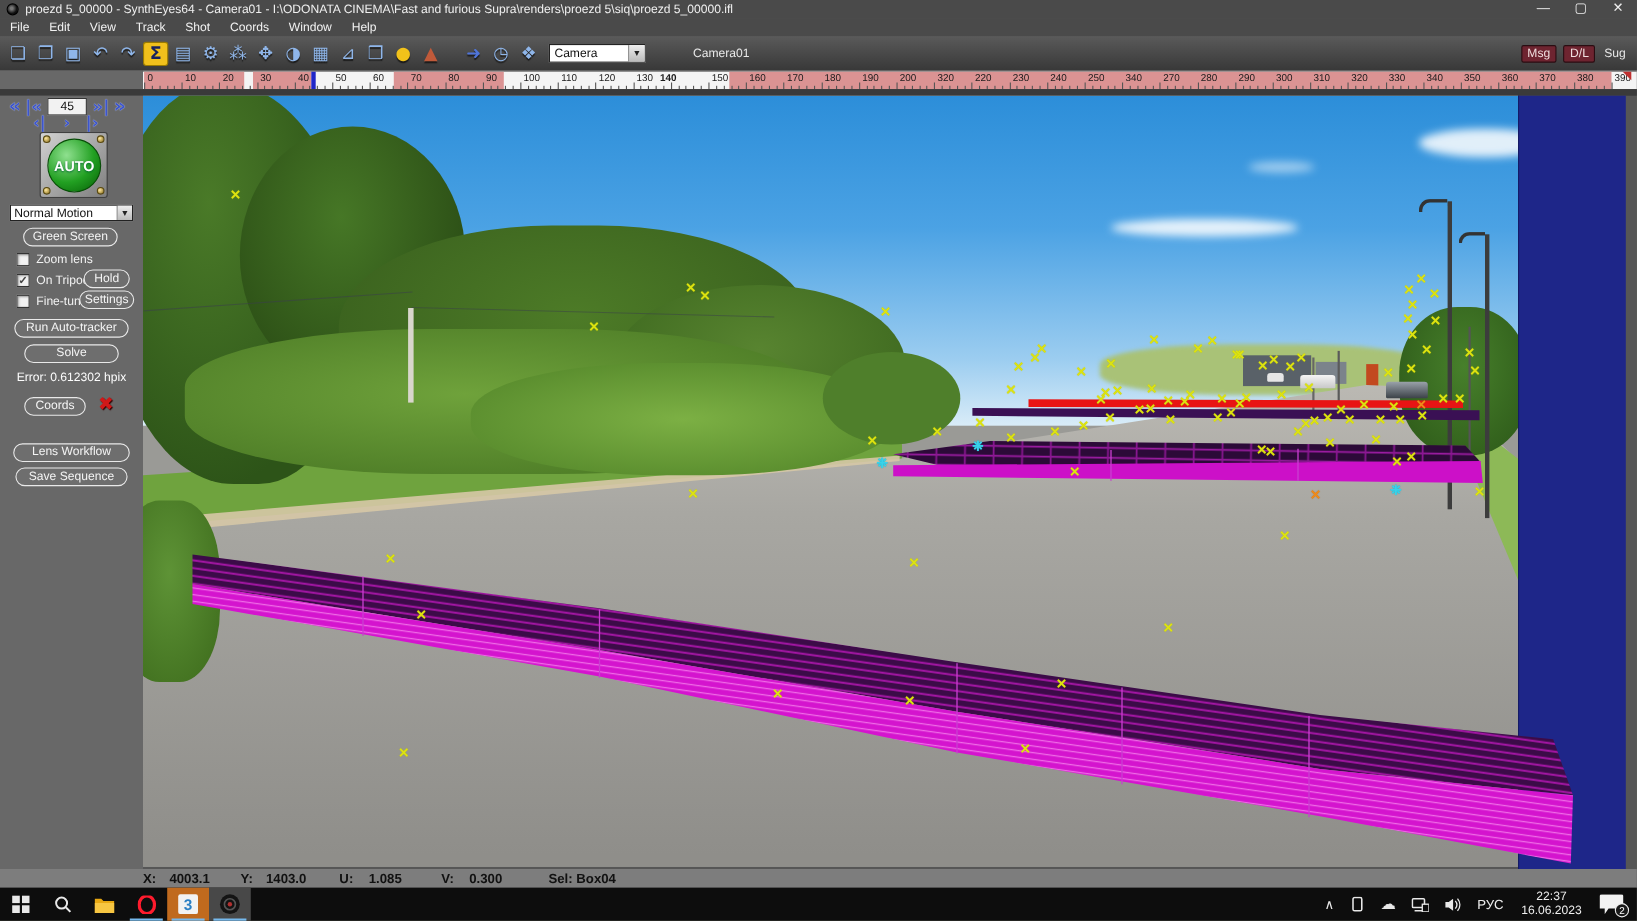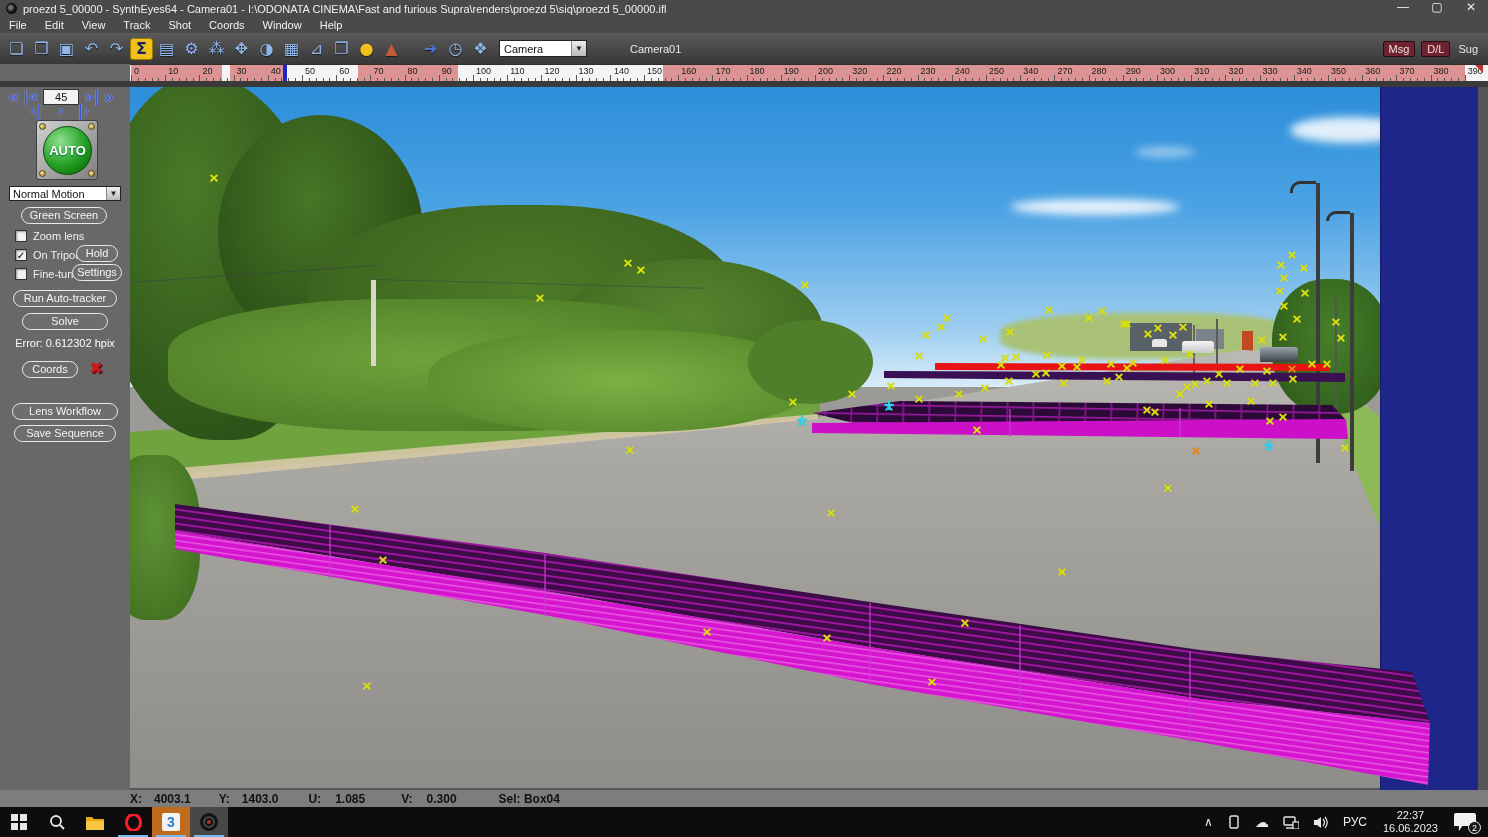--- a/index.html
+++ b/index.html
@@ -401,21 +401,21 @@
       <span class="rlabel" style="left: 140.8px;">40</span>
       <span class="rlabel" style="left: 175px;">50</span>
       <span class="rlabel" style="left: 209.2px;">60</span>
       <span class="rlabel" style="left: 243.4px;">70</span>
       <span class="rlabel" style="left: 277.6px;">80</span>
       <span class="rlabel" style="left: 311.8px;">90</span>
       <span class="rlabel" style="left: 346px;">100</span>
       <span class="rlabel" style="left: 380.2px;">110</span>
       <span class="rlabel" style="left: 414.4px;">120</span>
       <span class="rlabel" style="left: 448.6px;">130</span>
-      <span class="rlabel" style="left: 484px;">140</span>
+      <span class="rlabel" style="left: 470px; font-weight: bold;">140</span>
       <span class="rlabel" style="left: 517px;">150</span>
       <span class="rlabel" style="left: 551.2px;">160</span>
       <span class="rlabel" style="left: 585.4px;">170</span>
       <span class="rlabel" style="left: 619.6px;">180</span>
       <span class="rlabel" style="left: 653.8px;">190</span>
       <span class="rlabel" style="left: 688px;">200</span>
       <span class="rlabel" style="left: 722.2px;">320</span>
       <span class="rlabel" style="left: 756.4px;">220</span>
       <span class="rlabel" style="left: 790.6px;">230</span>
       <span class="rlabel" style="left: 824.8px;">240</span>

